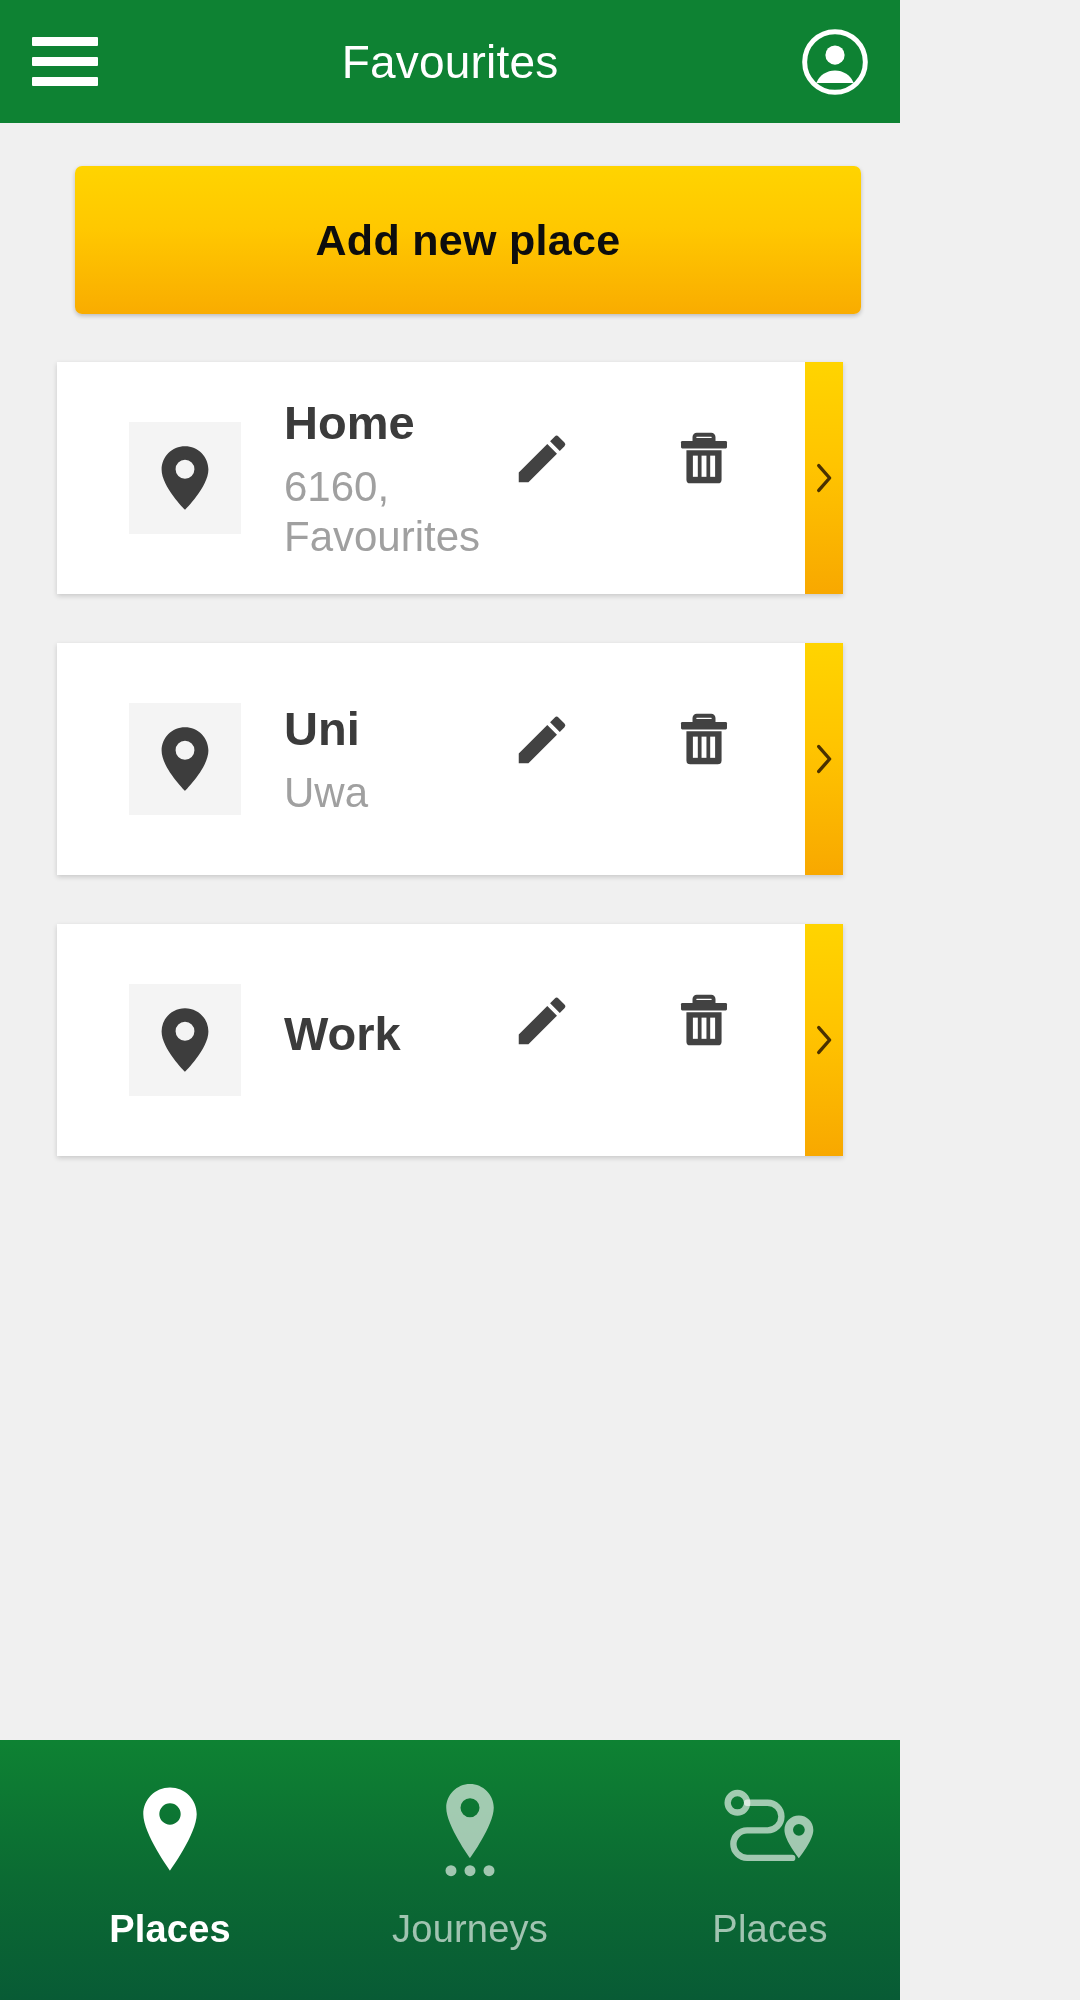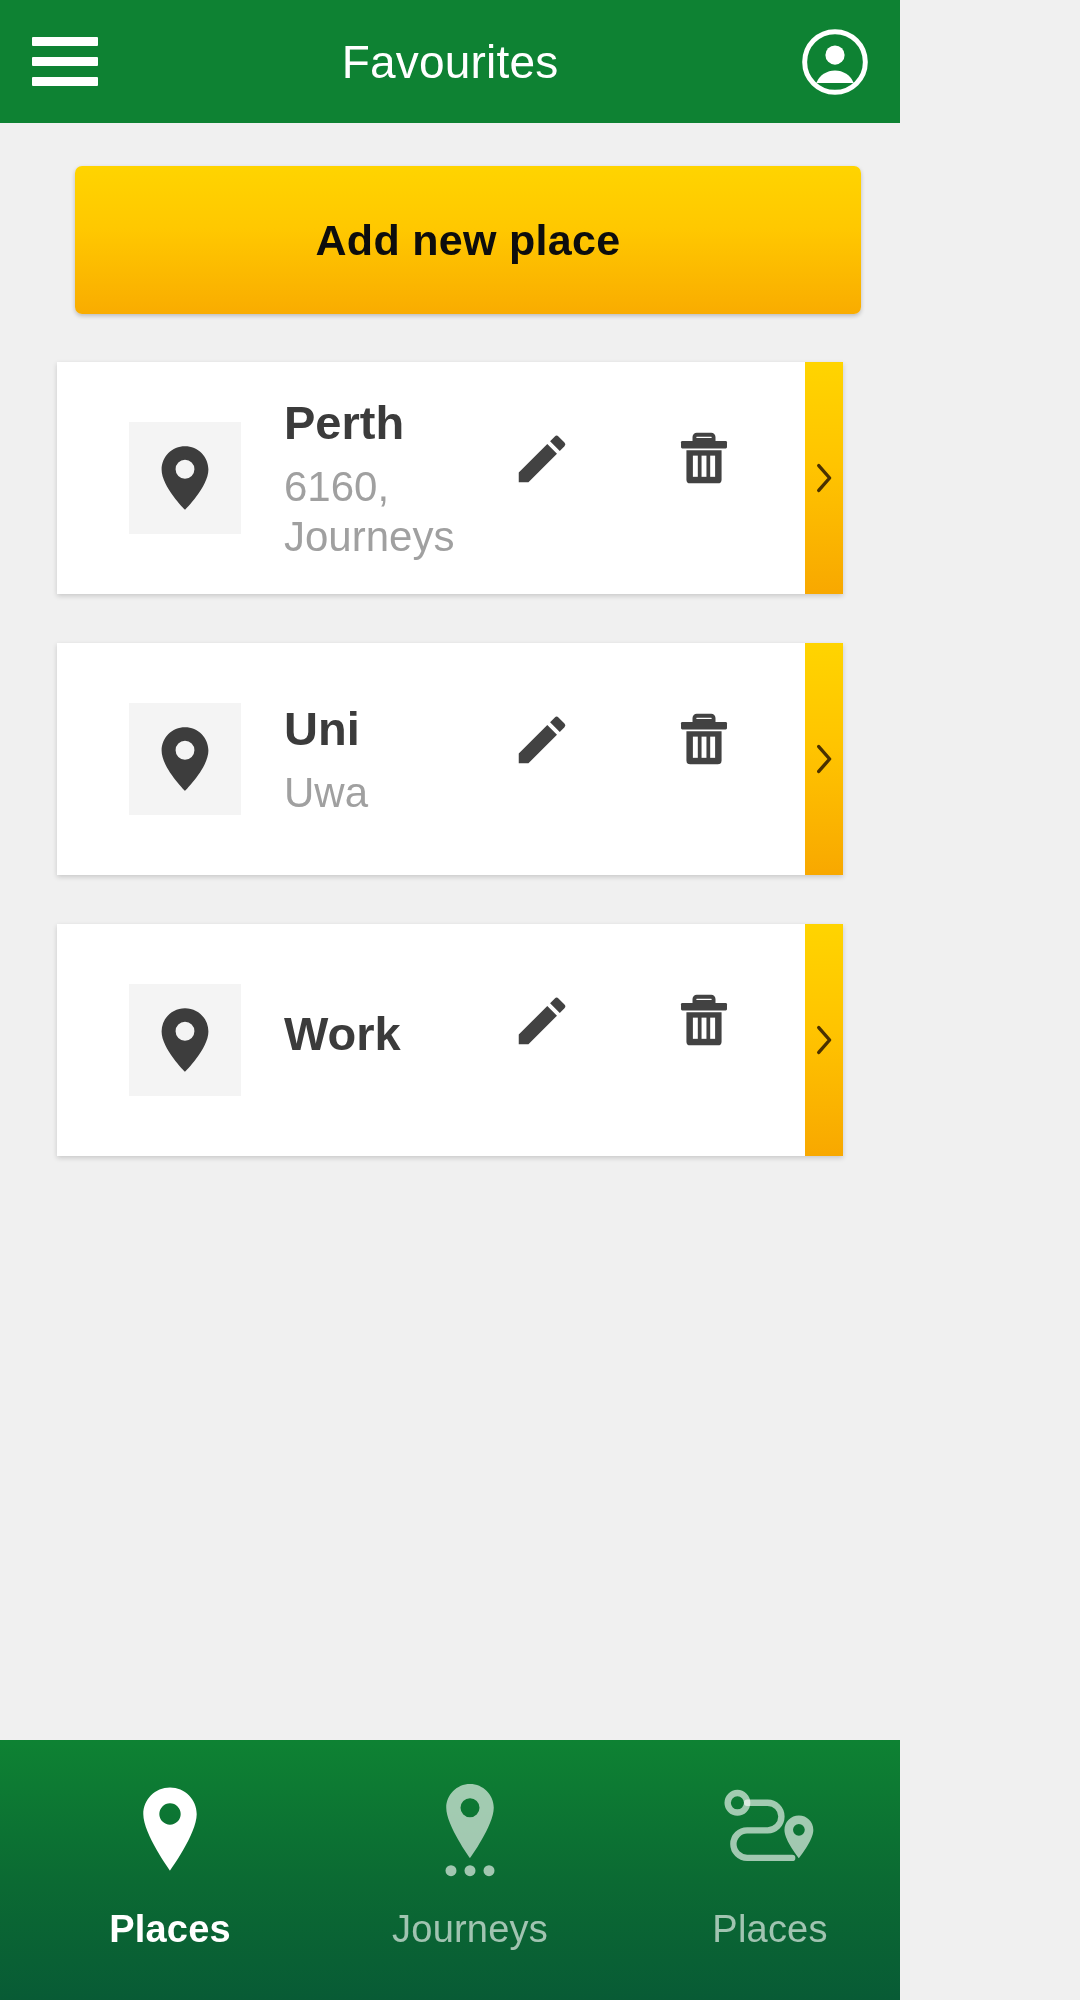--- a/index.html
+++ b/index.html
@@ -171,22 +171,22 @@
 
     <div class="place-list">
 
       <div class="place-card">
         <div class="card-thumb">
           <svg width="78" height="78" viewBox="0 0 24 24" aria-hidden="true">
             <path d="M12 2.2c-4 0-7.2 3.2-7.2 7.2 0 5.3 7.2 12.4 7.2 12.4s7.2-7.1 7.2-12.4c0-4-3.2-7.2-7.2-7.2zm0 10a2.9 2.9 0 1 1 0-5.8 2.9 2.9 0 0 1 0 5.8z" fill="#3d3d3d"></path>
           </svg>
         </div>
         <div class="card-text">
-          <div class="card-title">Perth</div>
-          <div class="card-sub">6160, Journeys</div>
+          <div class="card-title">Home</div>
+          <div class="card-sub">6160, Favourites</div>
         </div>
         <div class="card-actions">
           <button class="icon-btn">
             <svg width="62" height="62" viewBox="0 0 24 24" aria-hidden="true">
               <path d="M3 17.25V21h3.75L17.8 9.94l-3.75-3.75L3 17.25zM20.7 7.04a1 1 0 0 0 0-1.41l-2.33-2.33a1 1 0 0 0-1.41 0l-1.83 1.83 3.75 3.75 1.82-1.84z" fill="#424242"></path>
             </svg>
           </button>
           <button class="icon-btn">
             <svg width="62" height="62" viewBox="0 0 24 24" aria-hidden="true">
               <path d="M9.2 2.6h5.6c.5 0 .9.4.9.9v1.1h-7.4V3.5c0-.5.4-.9.9-.9z" fill="none" stroke="#424242" stroke-width="1.5"></path>

